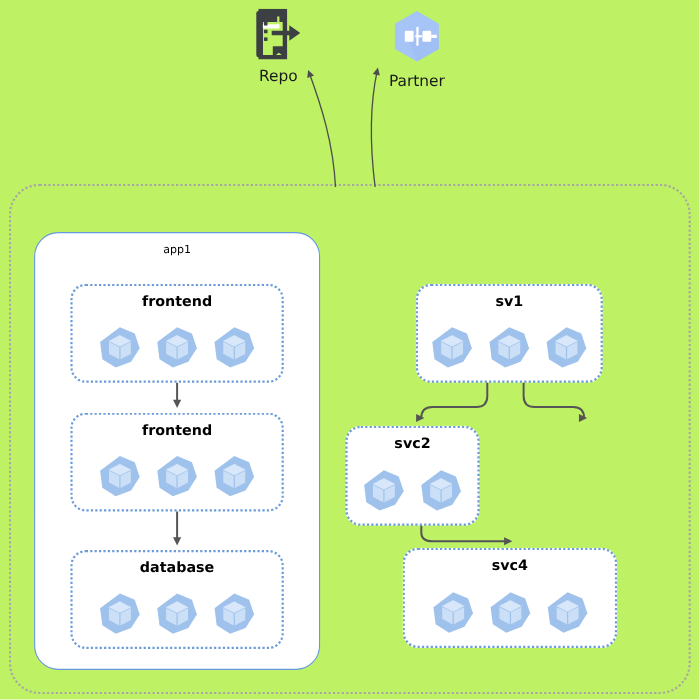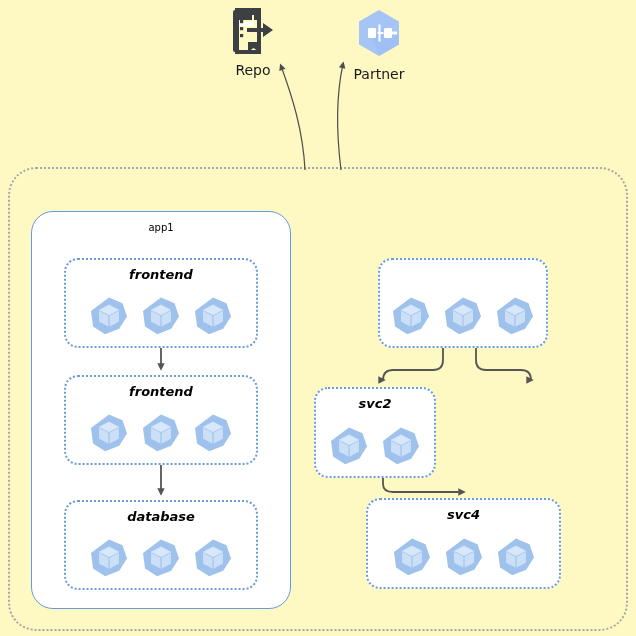--- a/index.html
+++ b/index.html
@@ -4,21 +4,21 @@
 <style>
   html, body {
     margin: 0;
     padding: 0;
     background: #ffffff;
   }
   #canvas {
     position: relative;
     width: 636px;
     height: 636px;
-    background: #fef9c3;
+    background: #bef264;
     font-family: "DejaVu Sans", "Liberation Sans", sans-serif;
     overflow: hidden;
   }
 
   
   .ext-node {
     position: absolute;
     display: flex;
     flex-direction: column;
     align-items: center;
@@ -76,21 +76,20 @@
   }
   .svc-title {
     position: absolute;
     width: 100%;
     top: 7px;
     left: 0;
     text-align: center;
     font-size: 13px;
     font-weight: bold;
     color: #000000;
-    font-style: italic;
   }
   .pod-row {
     position: absolute;
     left: 0;
     width: 100%;
     bottom: 10px;
     display: flex;
     justify-content: center;
     align-items: center;
     gap: 12px;
@@ -234,20 +233,21 @@
             <path d="M20 8.5 L30.5 14 L30.5 26 L20 31.5 L9.5 26 L9.5 14 Z" fill="#cbdff7" stroke="#9fc2ec" stroke-width="1.1"></path>
             <path d="M9.5 14 L20 19.3 L30.5 14" fill="none" stroke="#9fc2ec" stroke-width="1.1"></path>
             <path d="M20 19.3 L20 31.5" fill="none" stroke="#9fc2ec" stroke-width="1.1"></path>
             <path d="M9.5 14 L20 8.5 L30.5 14 L20 19.3 Z" fill="#dceafb" opacity=".75"></path>
           </svg></span>
     </div>
   </div>
 
 
   <div class="svc-box" style="left:378px; top:258px; width:170px; height:90px;">
+    <div class="svc-title">sv1</div>
     <div class="pod-row">
       <span class="pod"><svg viewBox="0 0 40 40" width="40" height="40" aria-hidden="true">
             <path d="M20 1.5 L33.5 7.2 L38 20.6 L30.2 32.8 L16.2 38.2 L4.0 30.5 L2.0 15.0 Z" fill="#9fc2ec"></path>
             <path d="M20 8.5 L30.5 14 L30.5 26 L20 31.5 L9.5 26 L9.5 14 Z" fill="#cbdff7" stroke="#9fc2ec" stroke-width="1.1"></path>
             <path d="M9.5 14 L20 19.3 L30.5 14" fill="none" stroke="#9fc2ec" stroke-width="1.1"></path>
             <path d="M20 19.3 L20 31.5" fill="none" stroke="#9fc2ec" stroke-width="1.1"></path>
             <path d="M9.5 14 L20 8.5 L30.5 14 L20 19.3 Z" fill="#dceafb" opacity=".75"></path>
           </svg></span>
       <span class="pod"><svg viewBox="0 0 40 40" width="40" height="40" aria-hidden="true">
             <path d="M20 1.5 L33.5 7.2 L38 20.6 L30.2 32.8 L16.2 38.2 L4.0 30.5 L2.0 15.0 Z" fill="#9fc2ec"></path>

